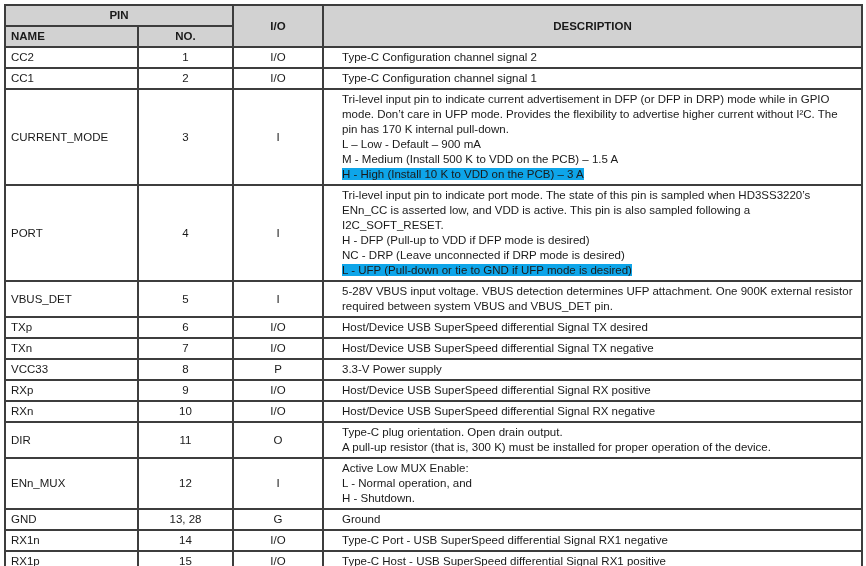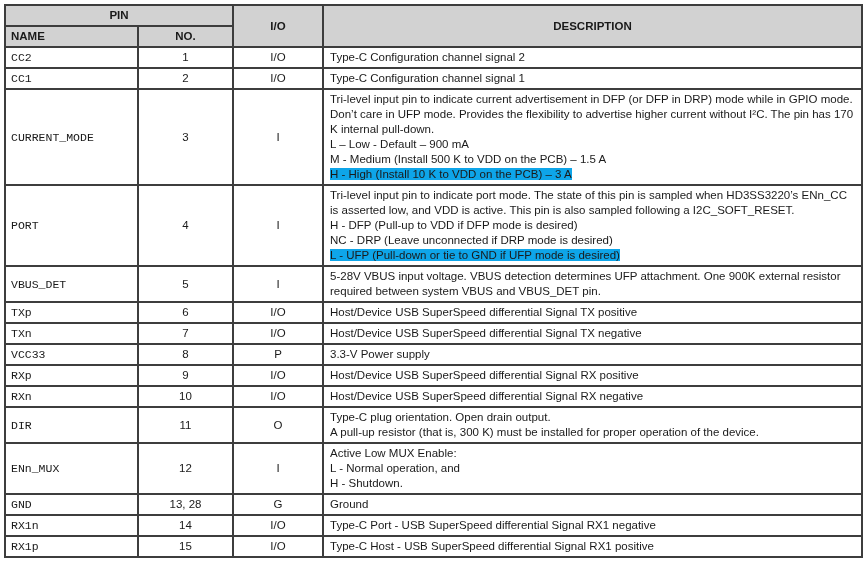--- a/index.html
+++ b/index.html
@@ -29,25 +29,25 @@
   .pin-table th {
     background: #d2d2d2;
     font-weight: bold;
     text-align: center;
     padding: 2px 5px;
   }
   .pin-table th.h-name { text-align: left; height: 18px; }
   .pin-table th.h-no   { height: 18px; }
   .pin-table tr.hdr1 th { height: 20px; }
 
-  td.c-name { text-align: left; font-family: Liberation Mono, monospace; }
+  td.c-name { text-align: left; }
   td.c-no   { text-align: center; }
   td.c-io   { text-align: center; }
   td.c-desc { text-align: left; padding: 2px 6px; }
-  td.c-desc .line { min-height: 15px; }
+  td.c-desc .line { min-height: 15px; margin-left: 12px; }
   span.hl { background: #0ea5e9; }
 
   col.col-name { width: 133px; }
   col.col-no   { width: 95px;  }
   col.col-io   { width: 90px;  }
   col.col-desc { width: 539px; }
 </style>
 </head>
 <body>
 
@@ -115,21 +115,21 @@
       <td class="c-io">I</td>
       <td class="c-desc">
             <div class="line">5-28V VBUS input voltage. VBUS detection determines UFP attachment. One 900K external resistor required between system VBUS and VBUS_DET pin.</div>
           </td>
     </tr>
         <tr>
       <td class="c-name">TXp</td>
       <td class="c-no">6</td>
       <td class="c-io">I/O</td>
       <td class="c-desc">
-            <div class="line">Host/Device USB SuperSpeed differential Signal TX positive</div>
+            <div class="line">Host/Device USB SuperSpeed differential Signal TX desired</div>
           </td>
     </tr>
         <tr>
       <td class="c-name">TXn</td>
       <td class="c-no">7</td>
       <td class="c-io">I/O</td>
       <td class="c-desc">
             <div class="line">Host/Device USB SuperSpeed differential Signal TX negative</div>
           </td>
     </tr>

